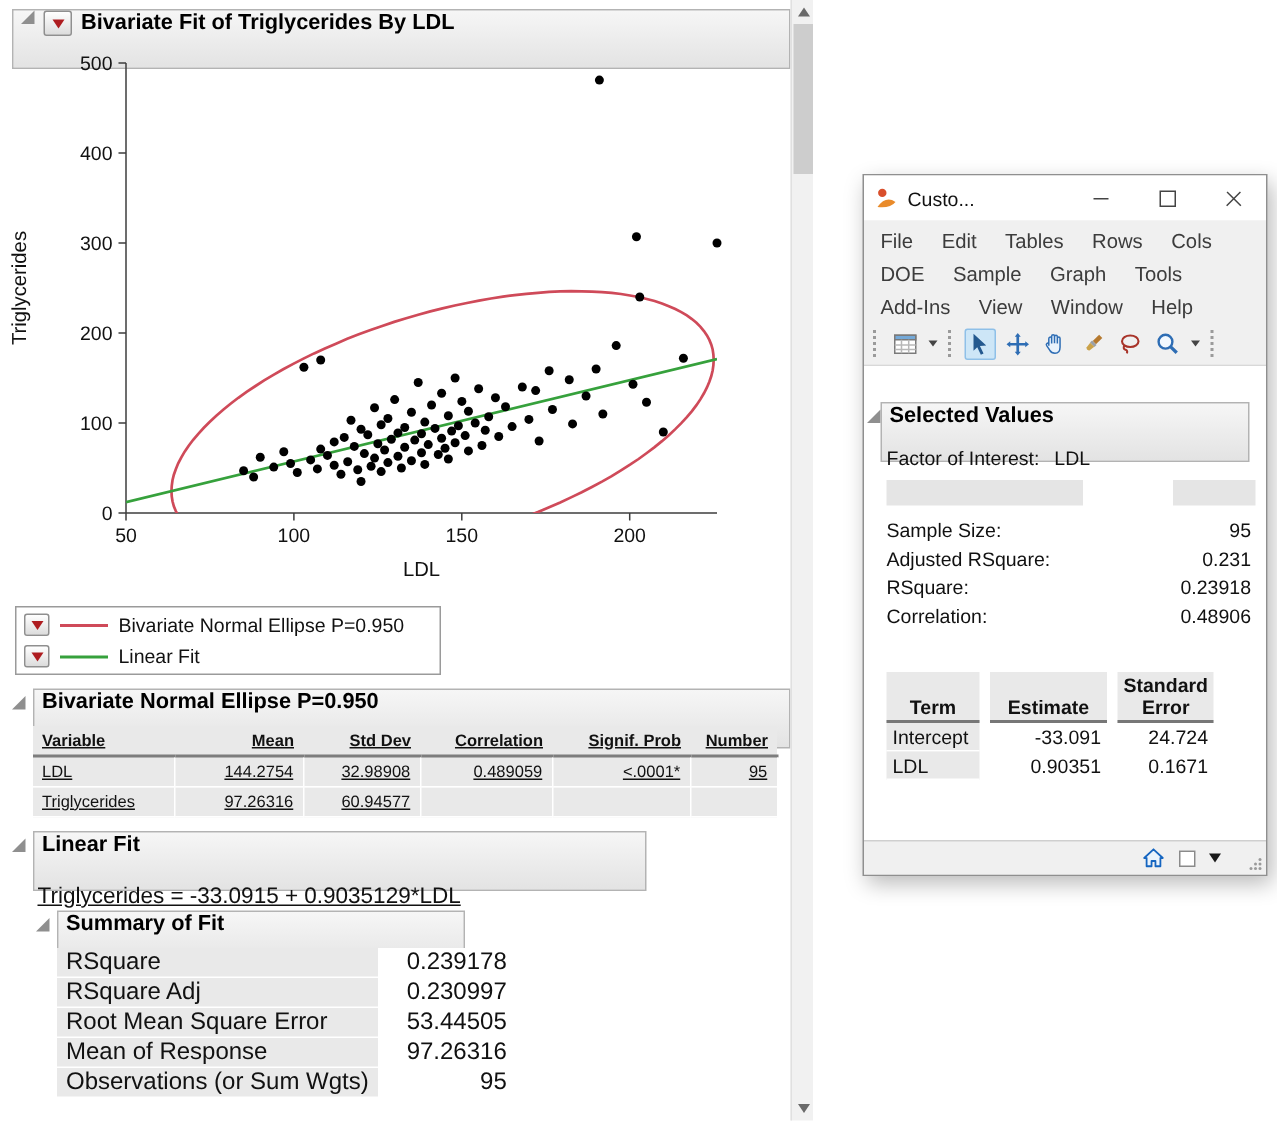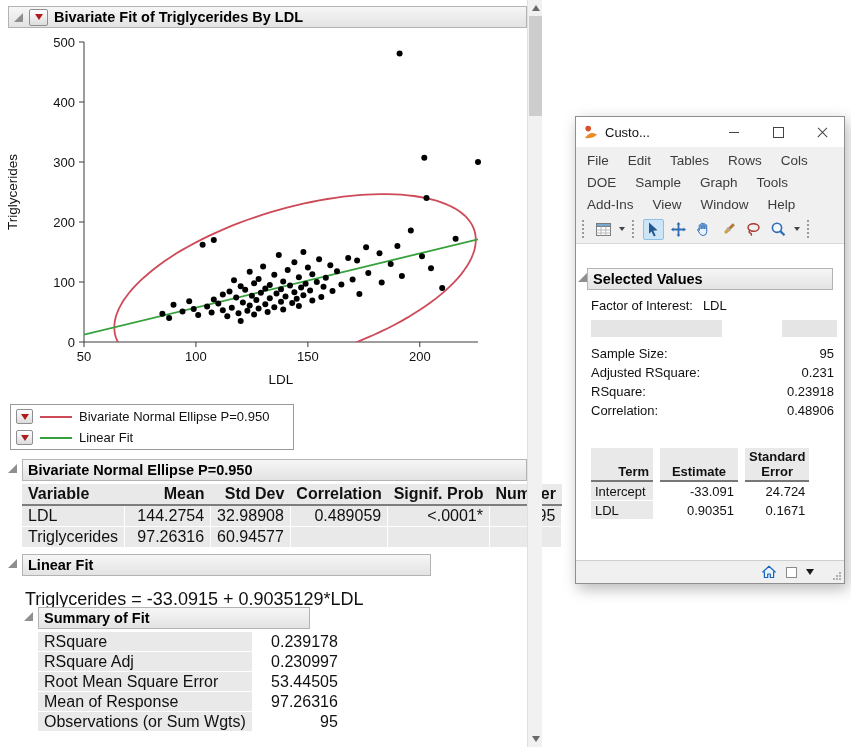--- a/index.html
+++ b/index.html
@@ -1,55 +1,55 @@
 <!DOCTYPE html>
 <html><head>
 <meta charset="utf-8">
 <style>
   html,body{margin:0;padding:0;}
   body{width:851px;height:747px;position:relative;background:#fff;
        font-family:"Liberation Sans","DejaVu Sans",sans-serif;color:#111;overflow:hidden;}
   #app{position:absolute;inset:0;}
 
   
-  .hdrbar{position:absolute;box-sizing:border-box;height:22px;
+  .hdrbar{position:absolute;box-sizing:border-box;height:40px;
     background:linear-gradient(#f6f6f6,#e3e3e3);border:1px solid #b3b3b3;
-    display:flex;align-items:center;gap:6px;padding:0 5px;
+    display:flex;align-items:flex-start;gap:6px;padding:0 5px;
     font-weight:bold;font-size:14.5px;color:#000;white-space:nowrap;}
   .disc{width:0;height:0;border-bottom:9px solid #8f8f8f;border-left:9px solid transparent;}
   .disc.abs{position:absolute;}
   .redbtn{width:17px;height:15px;flex:0 0 auto;background:linear-gradient(#ffffff,#dcdcdc);
     border:1px solid #8f8f8f;border-radius:2px;display:flex;align-items:center;justify-content:center;}
   .redtri{width:0;height:0;border-left:4px solid transparent;border-right:4px solid transparent;
     border-top:6px solid #ae1c20;}
 
   
   .chart{position:absolute;left:2px;top:34px;width:515px;height:362px;}
   .chart text{font-family:"Liberation Sans","DejaVu Sans",sans-serif;}
 
   
   .legendbox{position:absolute;left:10px;top:404px;width:284px;height:46px;
     box-sizing:border-box;border:1px solid #9a9a9a;background:#fff;padding:1px 0;}
   .legrow{display:flex;align-items:center;gap:7px;height:21px;padding:0 5px;font-size:13px;}
   .legrow .redbtn{width:15px;height:13px;}
   .swatch{width:32px;height:0;border-top:2px solid #000;flex:0 0 auto;}
 
   
-  .jtable{position:absolute;border-collapse:collapse;font-size:16px;color:#111;}
+  .jtable{position:absolute;border-collapse:collapse;font-size:11px;color:#111;text-decoration:underline;}
   .jtable th,.jtable td{padding:1px 6px;height:17px;font-weight:normal;white-space:nowrap;}
   .jtable th{font-weight:bold;background:#e9e9e9;border-bottom:2px solid #7d7d7d;text-align:left;}
   .jtable td{background:#e9e9e9;border-right:1px solid #fff;border-bottom:1px solid #fff;}
   .jtable .num{text-align:right;}
 
   .sumtable{position:absolute;border-collapse:collapse;font-size:16px;}
   .sumtable td{height:19px;padding:0 6px;white-space:nowrap;}
   .sumtable td.lbl{background:#e9e9e9;width:200px;border-bottom:1px solid #fff;}
   .sumtable td.val{width:80px;text-align:right;background:#fff;}
 
-  .equation{position:absolute;left:25px;top:589px;font-size:18px;}
+  .equation{position:absolute;left:25px;top:589px;font-size:15px;text-decoration:underline;}
 
   
   .vscroll{position:absolute;left:527px;top:0;width:15px;height:747px;background:#f1f1f1;
     border-left:1px solid #e0e0e0;box-sizing:border-box;}
   .sbtn{position:absolute;left:0;width:15px;height:16px;display:flex;align-items:center;justify-content:center;}
   .sbtn.up{top:0;} .sbtn.down{bottom:0;}
   .tri-up{width:0;height:0;border-left:4px solid transparent;border-right:4px solid transparent;border-bottom:6px solid #6a6a6a;}
   .tri-down{width:0;height:0;border-left:4px solid transparent;border-right:4px solid transparent;border-top:6px solid #6a6a6a;}
   .sthumb{position:absolute;left:1px;top:16px;width:13px;height:100px;background:#cdcdcd;}
 
@@ -77,21 +77,21 @@
   .caret{width:0;height:0;border-left:3.5px solid transparent;border-right:3.5px solid transparent;border-top:4.5px solid #444;margin:0 1px;}
 
   .wincontent{position:absolute;left:0;right:0;top:126px;bottom:22px;background:#fff;border-top:1px solid #d8d8d8;}
   .svhdr{position:absolute;left:11px;top:24px;width:246px;}
   .factor-row{position:absolute;left:15px;top:54px;font-size:13px;display:flex;gap:10px;}
   .graybox{position:absolute;top:76px;height:17px;background:#e5e5e5;}
   .statrows{position:absolute;left:15px;right:10px;top:100px;}
   .statrow{display:flex;justify-content:space-between;height:19px;align-items:center;font-size:13px;}
 
   .ttable{position:absolute;left:8px;top:204px;border-collapse:separate;border-spacing:7px 0;font-size:13px;}
-  .ttable th{background:#e9e9e9;border-bottom:2px solid #777;vertical-align:bottom;padding:1px 4px;font-weight:bold;text-align:right;white-space:normal;}
+  .ttable th{background:#e9e9e9;border-bottom:2px solid #777;vertical-align:bottom;padding:1px 4px;font-weight:bold;text-align:center;white-space:normal;}
   .ttable th.num{text-align:center;}
   .ttable td{height:18px;padding:0 4px;white-space:nowrap;}
   .ttable td.term{background:#e9e9e9;border-bottom:1px solid #fff;}
   .ttable td.num{text-align:right;background:#fff;}
 
   .statusbar{position:absolute;left:0;right:0;bottom:0;height:22px;background:#f0f0f0;border-top:1px solid #cfcfcf;}
   .statusicons{position:absolute;right:30px;top:3px;display:flex;align-items:center;gap:9px;}
   .wsquare{width:11px;height:11px;background:#fff;border:1px solid #8a8a8a;box-sizing:border-box;}
   .blktri{width:0;height:0;border-left:4.5px solid transparent;border-right:4.5px solid transparent;border-top:6px solid #1a1a1a;}
   .grip{position:absolute;right:1px;bottom:1px;}

